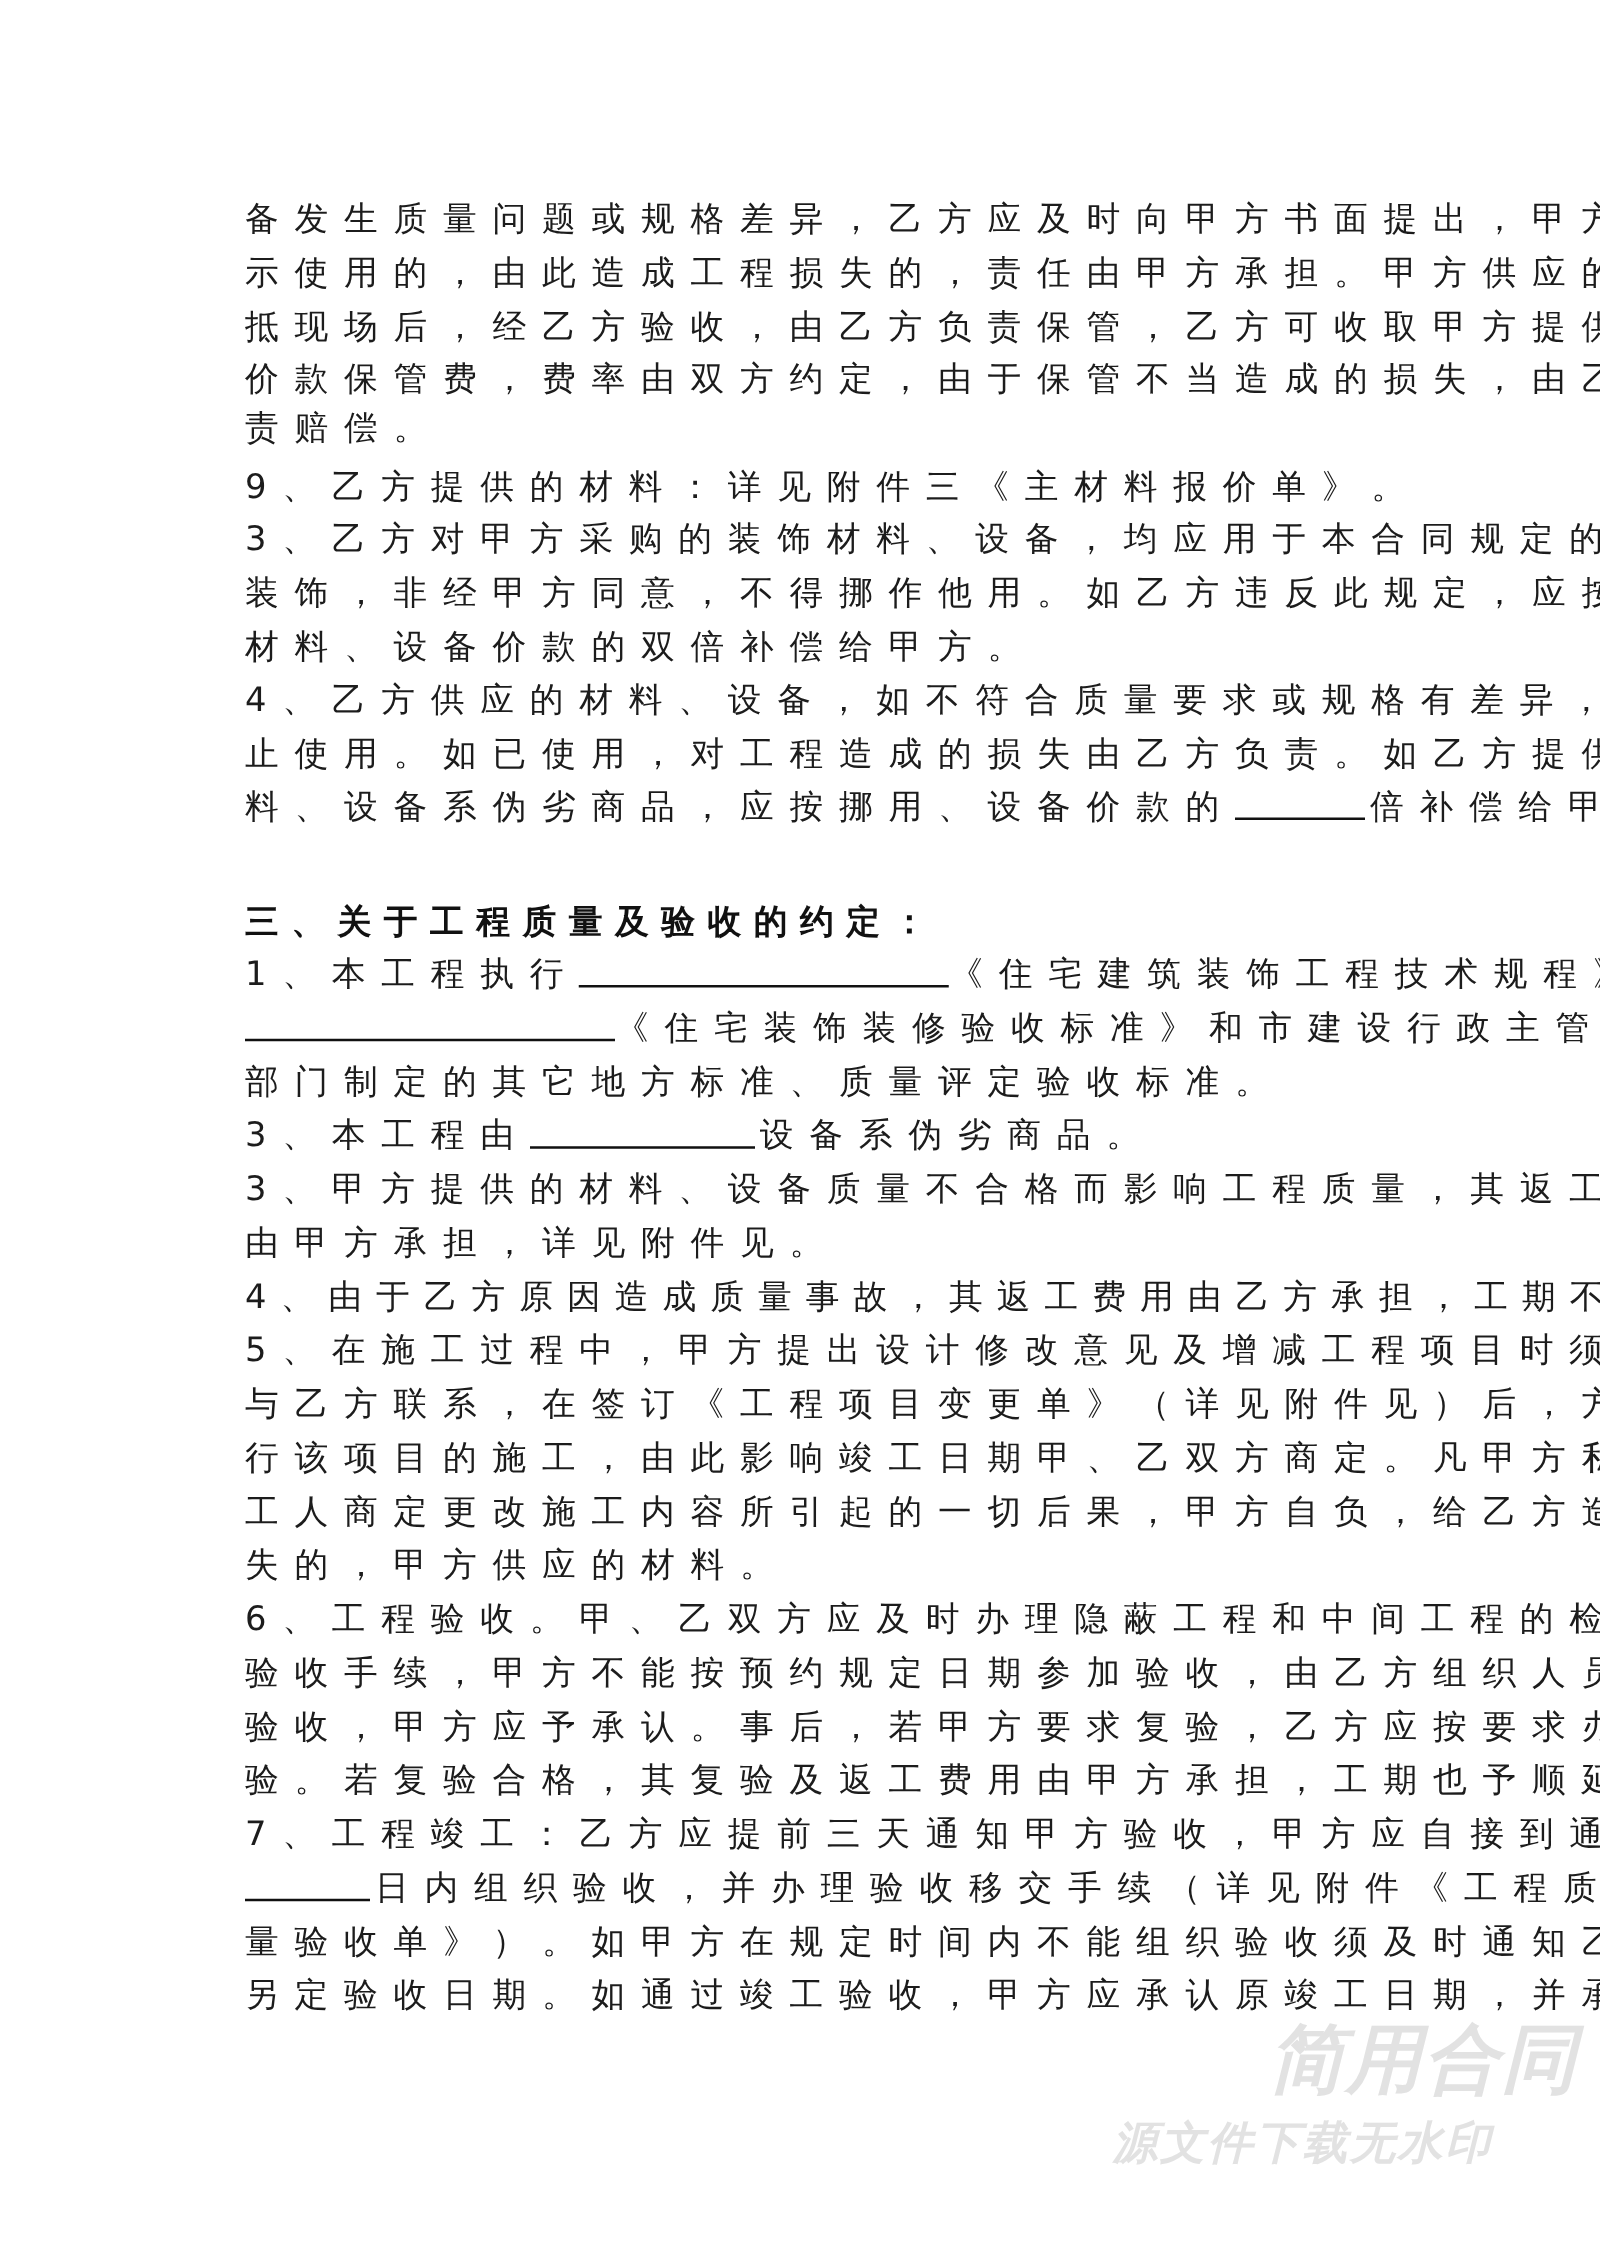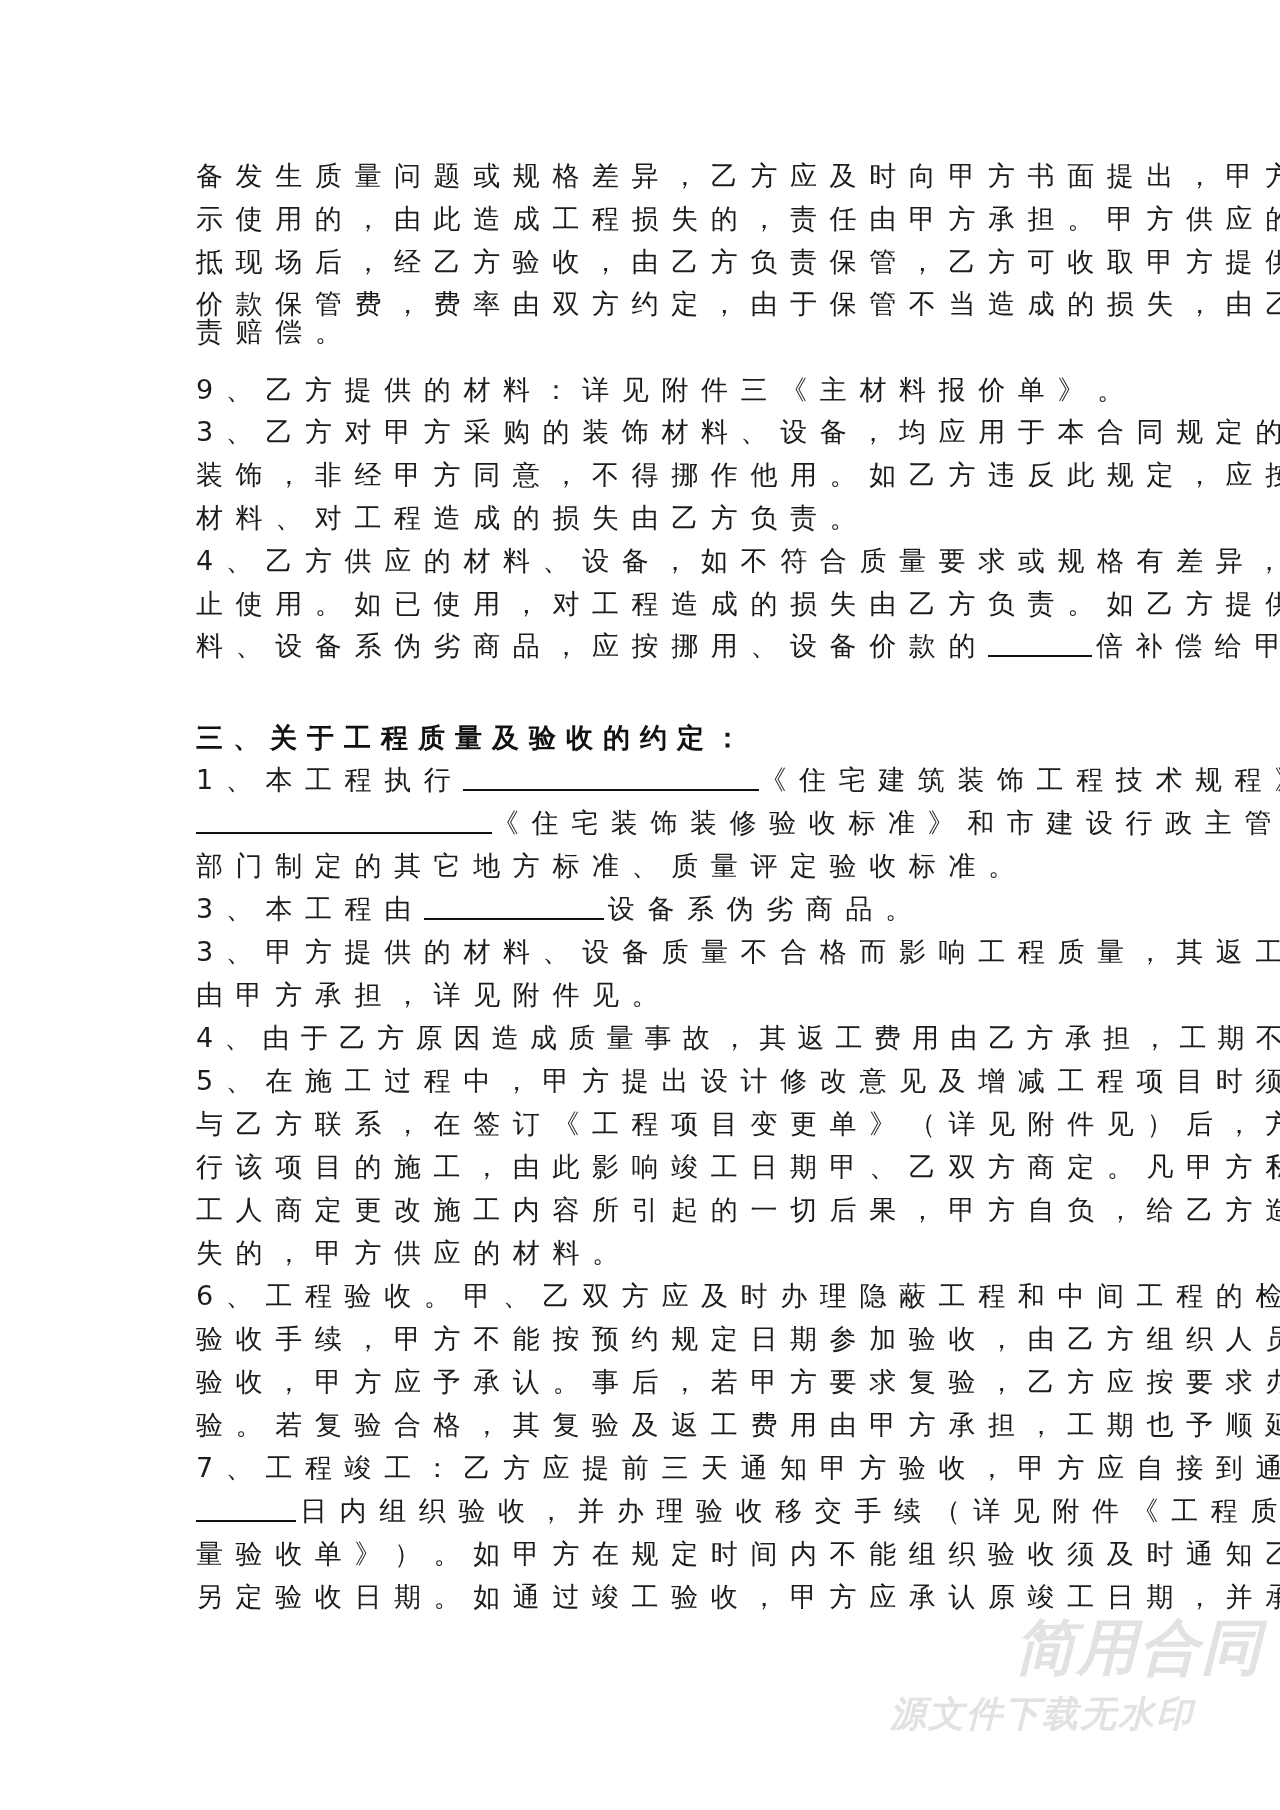--- a/index.html
+++ b/index.html
@@ -75,27 +75,27 @@
 
   <div class="watermark wm-sub">源文件下载无水印</div>
   <div class="watermark wm-main">简用合同</div>
 
   <div class="content">
 
     <div class="line" style="top:154px">备发生质量问题或规格差异，乙方应及时向甲方书面提出，甲方仍表</div>
     <div class="line" style="top:197px">示使用的，由此造成工程损失的，责任由甲方承担。甲方供应的材料</div>
     <div class="line" style="top:240px">抵现场后，经乙方验收，由乙方负责保管，乙方可收取甲方提供材料</div>
     <div class="line" style="top:282px">价款保管费，费率由双方约定，由于保管不当造成的损失，由乙方负</div>
-    <div class="line" style="top:310px">责赔偿。</div>
+    <div class="line" style="top:321px">责赔偿。</div>
 
     <div class="line" style="top:368px">9、乙方提供的材料：详见附件三《主材料报价单》。</div>
 
     <div class="line" style="top:410px">3、乙方对甲方采购的装饰材料、设备，均应用于本合同规定的住宅</div>
     <div class="line" style="top:453px">装饰，非经甲方同意，不得挪作他用。如乙方违反此规定，应按挪用</div>
-    <div class="line" style="top:496px">材料、对工程造成的损失由乙方负责。</div>
+    <div class="line" style="top:496px">材料、设备价款的双倍补偿给甲方。</div>
 
     <div class="line" style="top:539px">4、乙方供应的材料、设备，如不符合质量要求或规格有差异，应禁</div>
     <div class="line" style="top:582px">止使用。如已使用，对工程造成的损失由乙方负责。如乙方提供的材</div>
     <div class="line" style="top:624px">
       <span>料、设备系伪劣商品，应按挪用、设备价款的</span><span class="blank" style="width:104px"></span><span>倍补偿给甲方。</span>
     </div>
 
     <div class="line heading" style="top:716px">三、关于工程质量及验收的约定：</div>
 
     <div class="line" style="top:758px">

